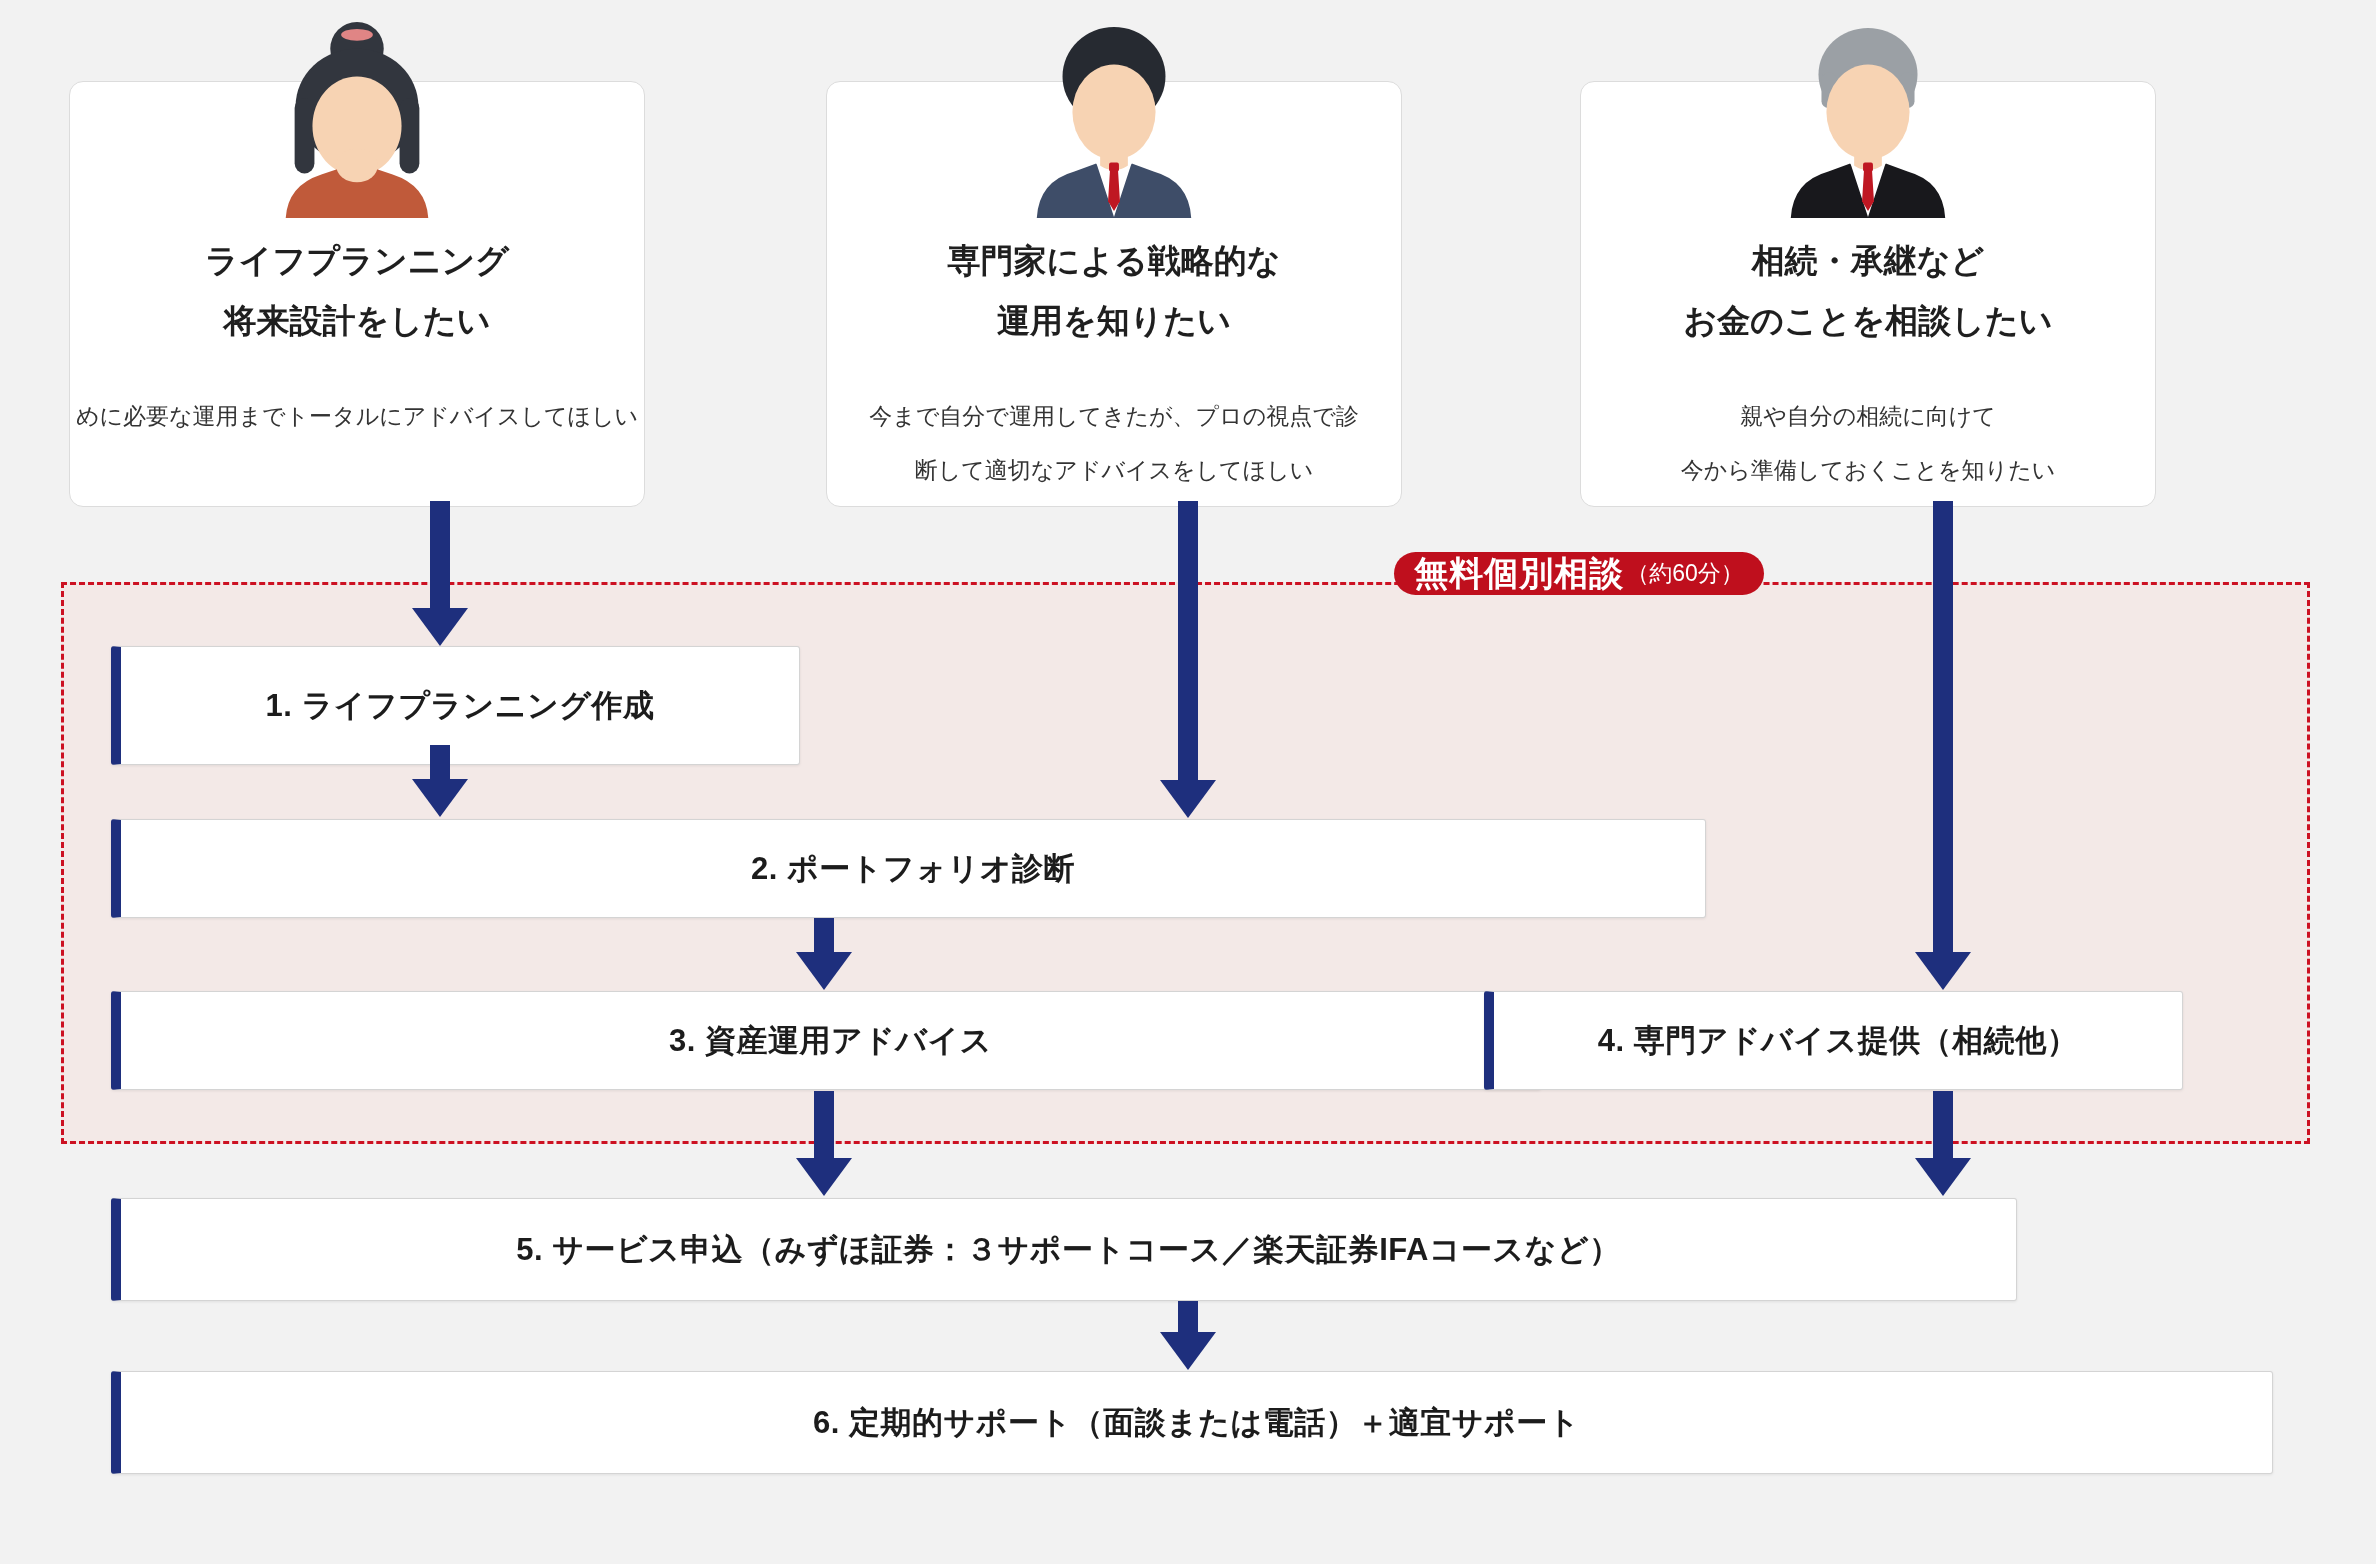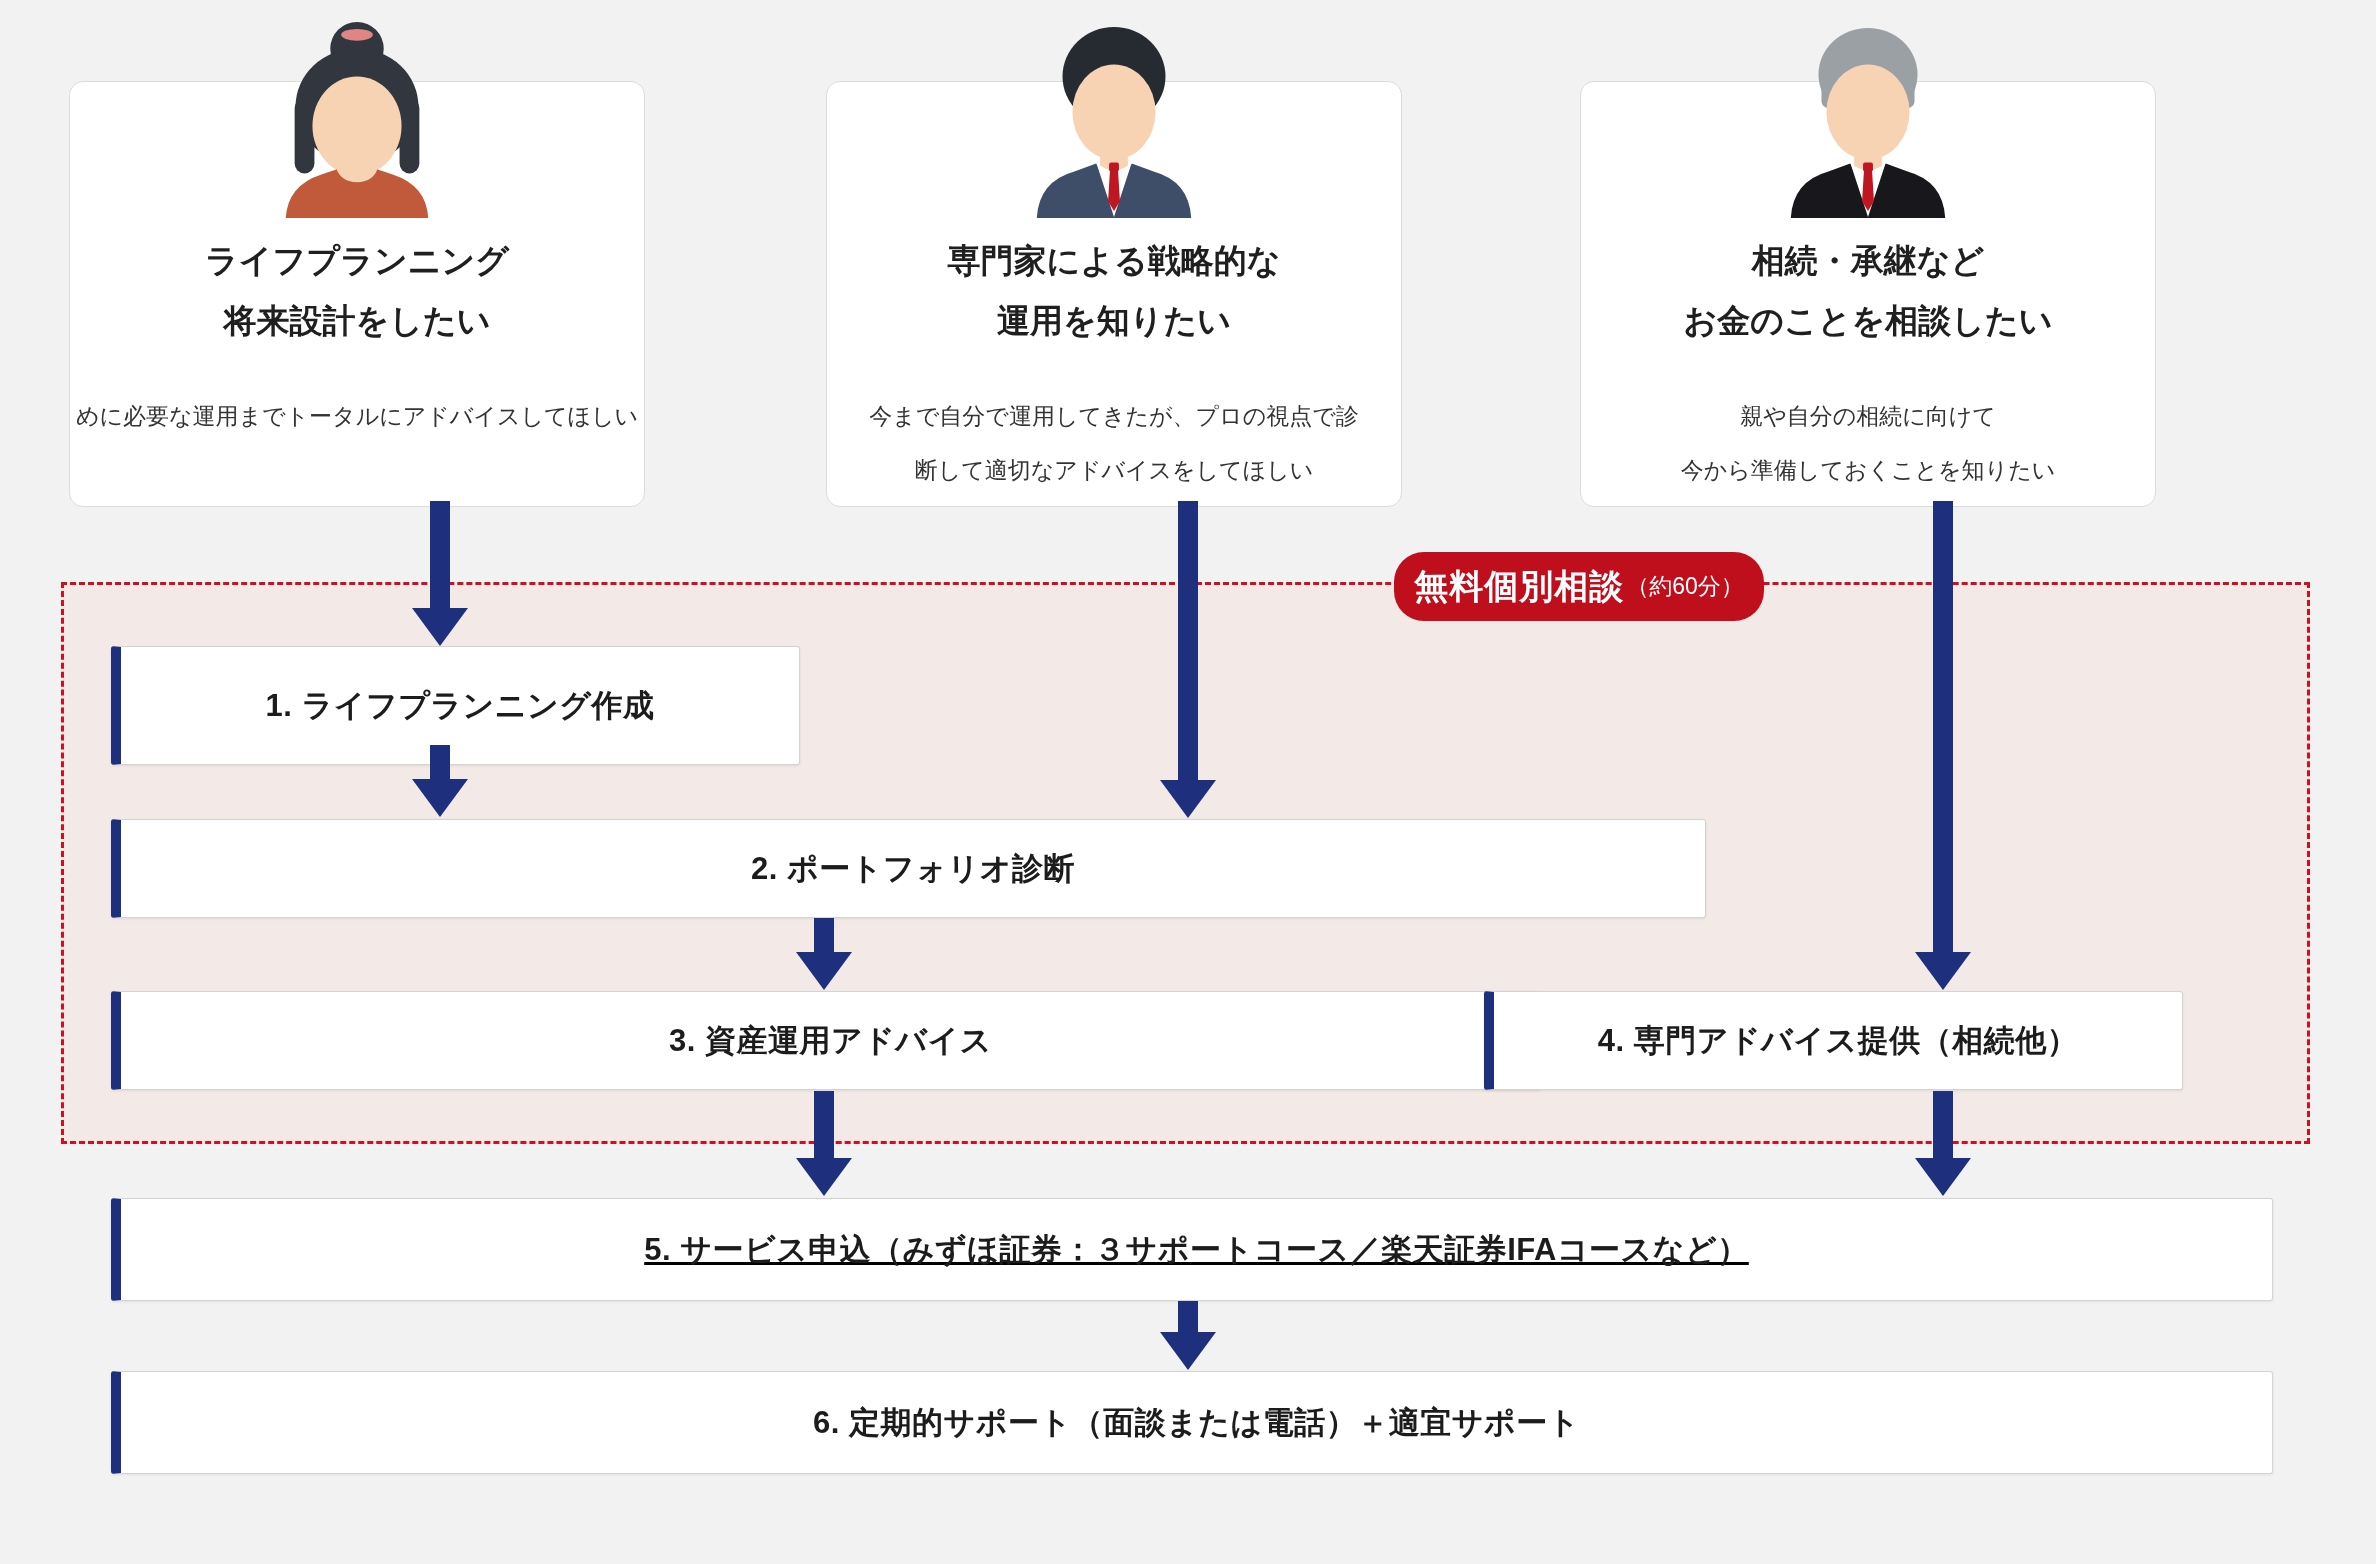--- a/index.html
+++ b/index.html
@@ -33,21 +33,21 @@
   }
   
   .consult-zone{
     position:absolute;left:61px;top:582px;width:2249px;height:562px;
     background:#f3e9e7;
     border:3px dashed #cc1122;
     box-sizing:border-box;
     z-index:1;
   }
   .consult-badge{
-    position:absolute;left:1394px;top:552px;width:370px;height:69px;
+    position:absolute;left:1394px;top:552px;width:370px;height:43px;
     background:#bf0f1d;border-radius:30px;
     display:flex;align-items:center;justify-content:center;
     z-index:6;
   }
   .consult-badge .badge-label{
     color:#ffffff;font-weight:bold;font-size:34px;letter-spacing:1px;
   }
   .consult-badge .badge-note{
     color:#ffffff;font-size:23px;font-weight:normal;margin-left:2px;
   }
@@ -205,21 +205,21 @@
   </div>
   <div class="step-box" style="left:111px;top:819px;width:1595px;height:99px;">
     <span class="step-label">2. ポートフォリオ診断</span>
   </div>
   <div class="step-box" style="left:111px;top:991px;width:1430px;height:99px;">
     <span class="step-label">3. 資産運用アドバイス</span>
   </div>
   <div class="step-box" style="left:1484px;top:991px;width:699px;height:99px;">
     <span class="step-label">4. 専門アドバイス提供（相続他）</span>
   </div>
-  <div class="step-box" style="left:111px;top:1198px;width:2162px;height:103px;text-decoration:underline;">
+  <div class="step-box" style="left:111px;top:1198px;width:1906px;height:103px;">
     <span class="step-label">5. サービス申込（みずほ証券：３サポートコース／楽天証券IFAコースなど）</span>
   </div>
   <div class="step-box" style="left:111px;top:1371px;width:2162px;height:103px;">
     <span class="step-label">6. 定期的サポート（面談または電話）＋適宜サポート</span>
   </div>
 
 </div>
 
 
 </body></html>

